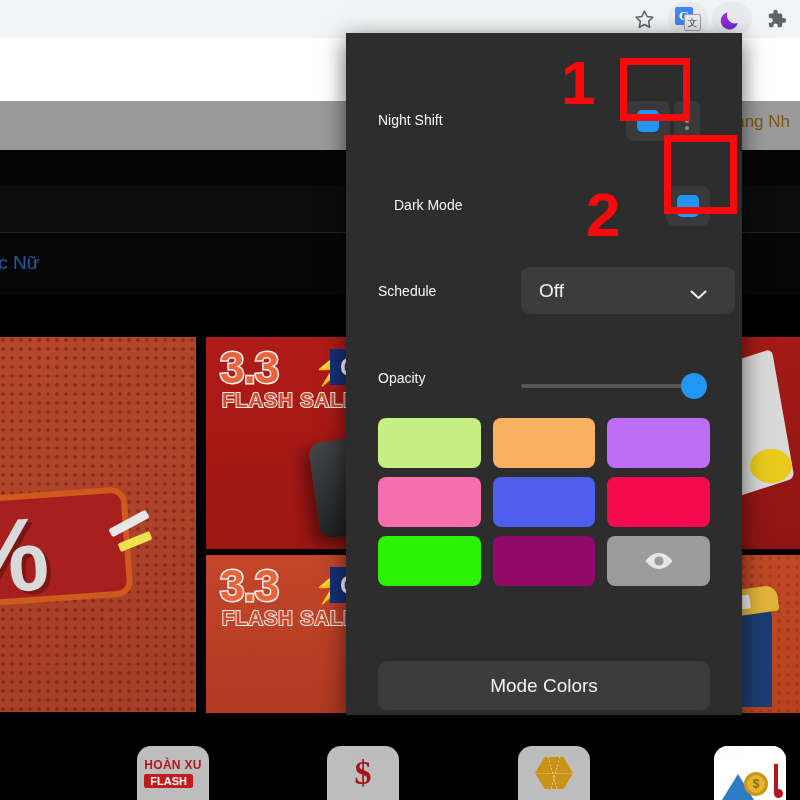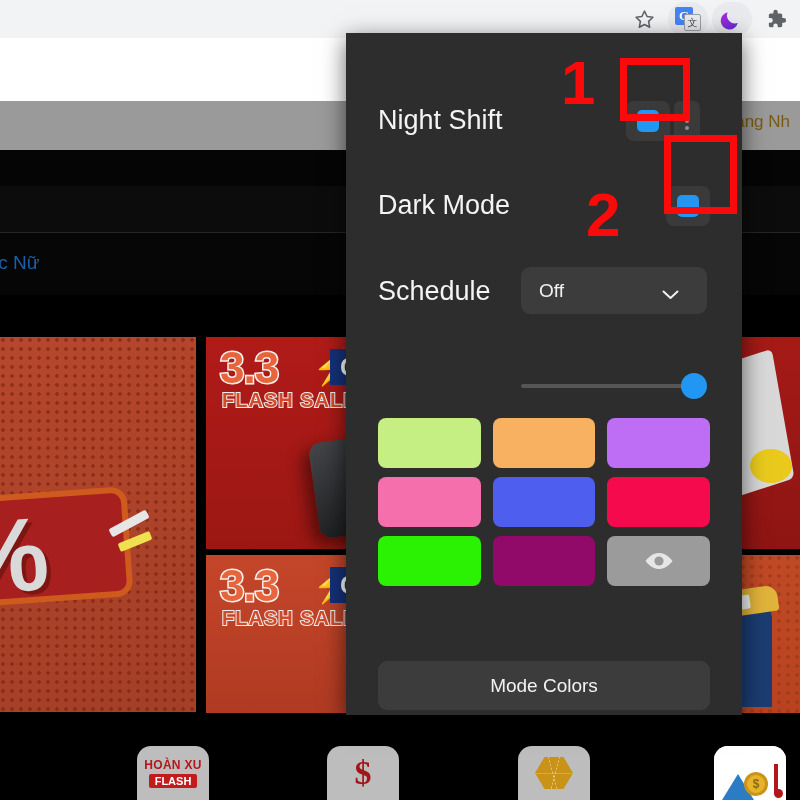--- a/index.html
+++ b/index.html
@@ -211,24 +211,24 @@
   .panel {
     position:absolute; left:346px; top:33px; width:396px; height:682px;
     background:#2d2d2d;
     box-shadow: 0 6px 22px rgba(0,0,0,.6);
     z-index: 20;
   }
   .panel-row {
     display:flex; align-items:center; position:absolute; left:0; width:100%;
   }
   .row-label {
-    color:#f4f4f4; font-size:27px; font-weight:500;
+    color:#f4f4f4; font-size:14px; font-weight:500;
   }
   .row-night { top:52px; height:70px; padding-left:32px; }
-  .row-dark  { top:137px; height:70px; padding-left:32px; }
+  .row-dark  { top:137px; height:70px; padding-left:48px; }
 
   .toggle-wrap {
     position:absolute; display:flex; align-items:center; gap:4px;
   }
   .toggle-box {
     width:44px; height:40px; background:#3a3a3a; border-radius:8px;
     display:flex; align-items:center; justify-content:center;
   }
   .toggle-sq {
     width:22px; height:22px; background:#2196f3; border-radius:5px;
@@ -248,21 +248,21 @@
   .redbox-2 { left:664px; top:135px; width:73px; height:79px; }
   .rednum {
     position:absolute; color:#fa0a0a; font-size:62px; font-weight:bold; z-index:30;
     font-family:"Liberation Sans", sans-serif; line-height:1;
   }
   .rednum-1 { left:561px; top:52px; }
   .rednum-2 { left:586px; top:184px; }
 
   .row-schedule { top:230px; height:56px; padding-left:32px; }
   .select-box {
-    position:absolute; left:175px; top:234px; width:186px; height:47px;
+    position:absolute; left:175px; top:234px; width:214px; height:47px;
     background:#3c3c3c; border-radius:9px;
     display:flex; align-items:center; justify-content:space-between;
     padding: 0 28px 0 18px;
   }
   .select-value { color:#f0f0f0; font-size:19px; }
   .chev { width:17px; height:10px; display:block; }
 
   .row-opacity { top:322px; height:46px; padding-left:32px; }
   .slider {
     position:absolute; left:175px; top:340px; width:186px; height:26px;
@@ -347,21 +347,21 @@
     <div class="card card-right-b">
       <div class="cop-body"></div>
       <div class="cop-hat"></div>
       <div class="cop-hand"></div>
       <div class="sparkle"></div>
     </div>
   </div>
 
   <div class="bottom-row">
     <div class="bicon bi1">
-      <div style="display:flex;flex-direction:column;align-items:center;">
+      <div style="display:flex;flex-direction:column;align-items:flex-start;">
         <span class="hoanxu-top">HOÀN XU</span>
         <span class="hoanxu-bot">FLASH</span>
       </div>
     </div>
     <div class="bicon bi2">
       <span class="dollar">$</span>
     </div>
     <div class="bicon bi3">
       <span class="hexagon"></span>
     </div>
@@ -449,20 +449,23 @@
     </div>
     <div class="select-box">
       <span class="select-value">Off</span>
       <span class="chev">
         <svg viewBox="0 0 17 10" width="17" height="10">
           <path d="M1.5 1.5L8.5 8 15.5 1.5" fill="none" stroke="#f0f0f0" stroke-width="2" stroke-linecap="round" stroke-linejoin="round"></path>
         </svg>
       </span>
     </div>
 
+    <div class="panel-row row-opacity">
+      <span class="row-label">Opacity</span>
+    </div>
     <div class="slider">
       <span class="slider-track"></span>
       <span class="slider-thumb" style="background: rgb(33, 150, 243);"></span>
     </div>
 
     <div class="swatch-grid">
       <span class="swatch" style="background: rgb(197, 238, 131);"></span>
       <span class="swatch" style="background: rgb(247, 177, 97);"></span>
       <span class="swatch" style="background: rgb(189, 110, 245);"></span>
       <span class="swatch" style="background: rgb(244, 111, 171);"></span>

